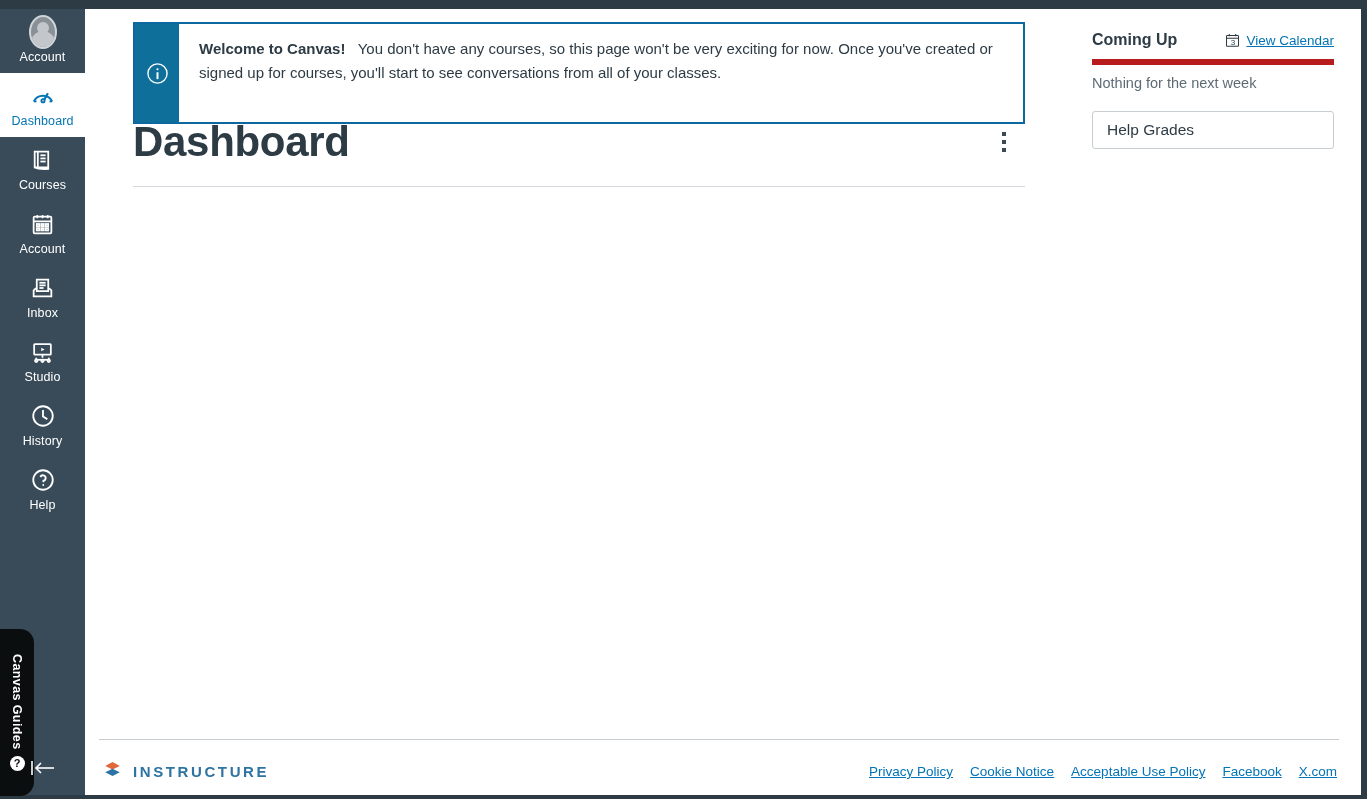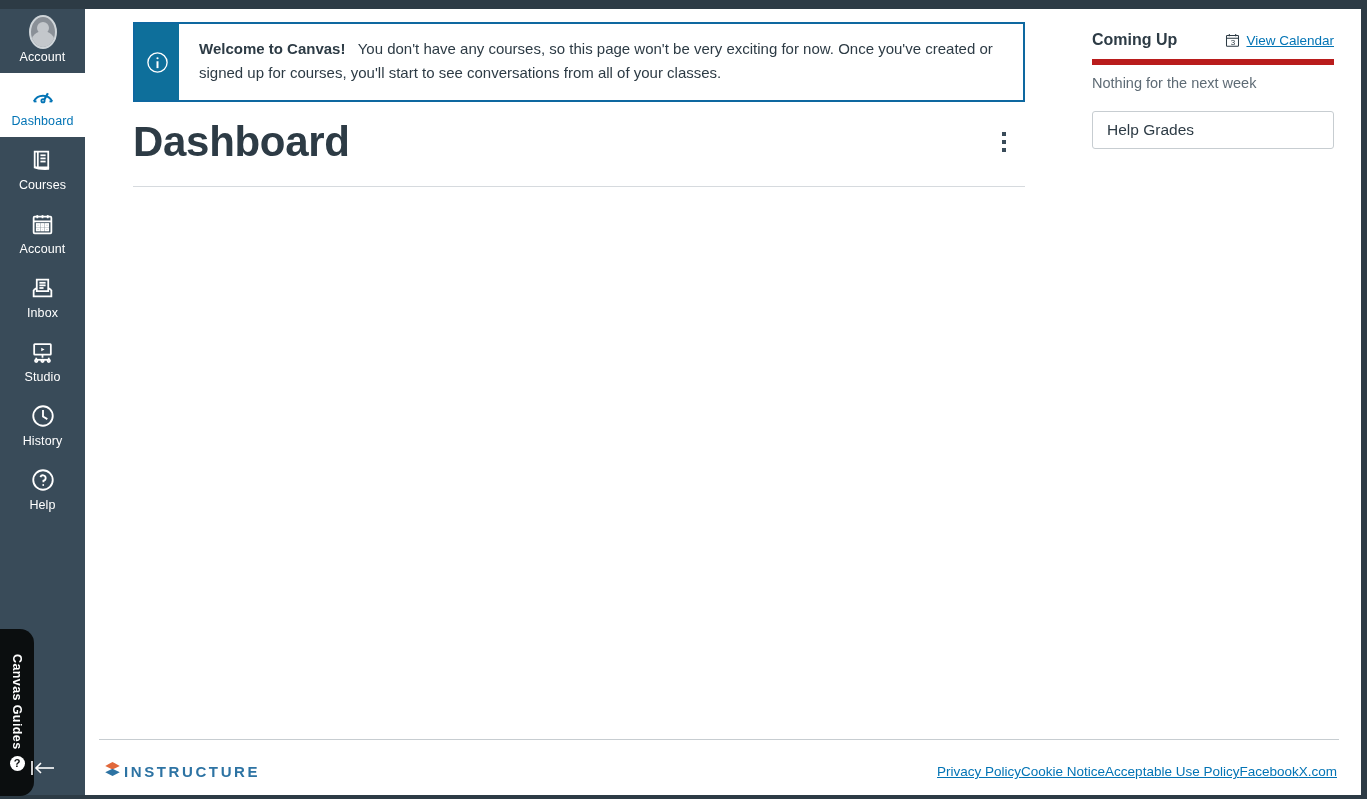--- a/index.html
+++ b/index.html
@@ -124,21 +124,21 @@
     left: 85px; top: 0;
     width: 1276px;
     height: 786px;
     background: #ffffff;
   }
 
   
   #alert {
     position: absolute;
     left: 48px; top: 13px;
-    width: 892px; height: 80px;
+    width: 892px; height: 102px;
     border: 2px solid #0E68A0;
     background: #ffffff;
     display: flex;
     align-items: stretch;
   }
   #alert .alert-icon-col {
     width: 44px;
     background: #0E6F9B;
     display: flex;
     align-items: center;
@@ -243,31 +243,32 @@
     bottom: 12px;
     border-top: 1px solid #c7cdd1;
     padding-top: 20px;
     display: flex;
     align-items: center;
     justify-content: space-between;
   }
   #brand {
     display: flex;
     align-items: center;
-    gap: 2px;
+    gap: 11px;
     padding-left: 4px;
   }
   #brand .brand-text {
     font-size: 15px;
     font-weight: bold;
     letter-spacing: 2.6px;
     color: #2D73A3;
   }
   #footer-links {
     display: flex;
+    gap: 17px;
     padding-right: 2px;
   }
   #footer-links a {
     font-size: 13.5px;
     color: #0374B5;
     text-decoration: underline;
   }
 </style>
 </head>
 <body>

